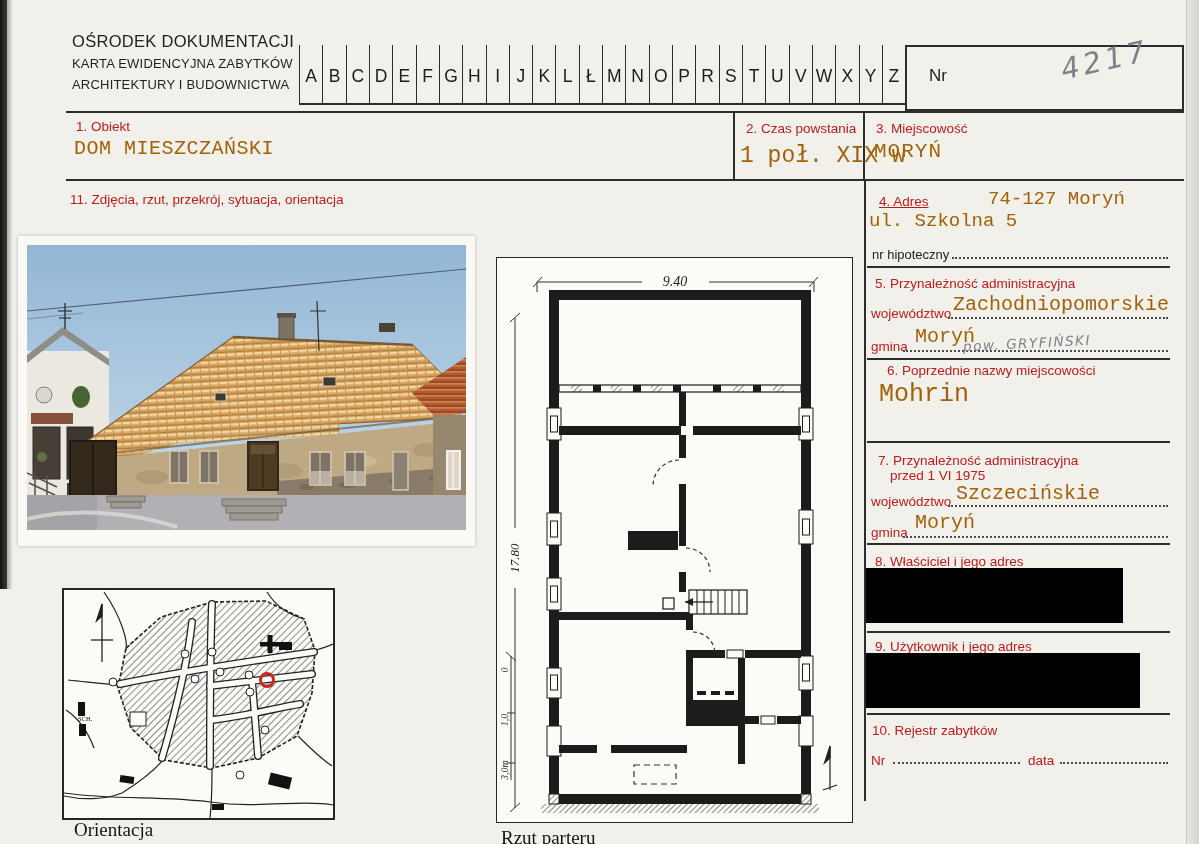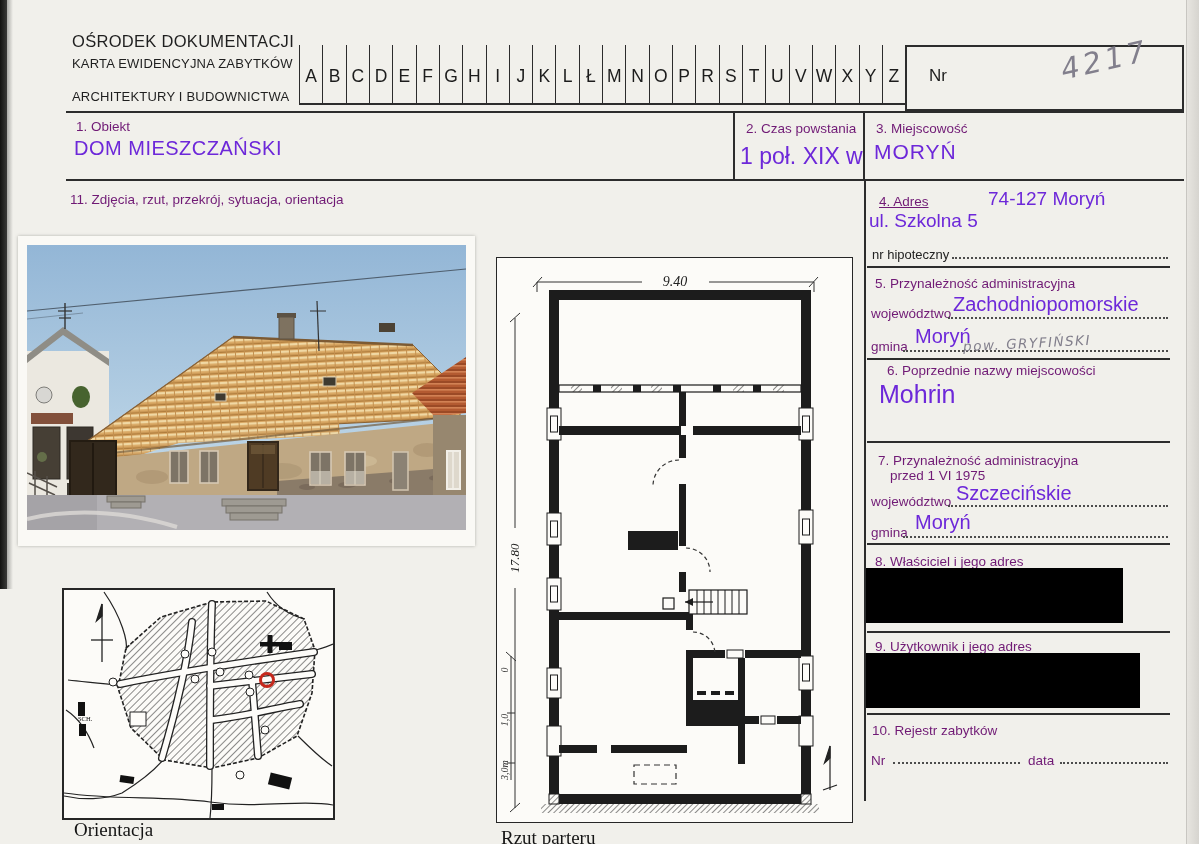--- a/index.html
+++ b/index.html
@@ -6,23 +6,23 @@
   #page{position:relative;width:1199px;height:844px;background:#f1f0eb;overflow:hidden;
         font-family:"Liberation Sans",sans-serif;color:#1f1f1f;}
   .abs{position:absolute;}
   
   .edge-left{left:0;top:0;width:7px;height:589px;background:linear-gradient(to right,#121210,#3a3a38);}
   .edge-left-fade{left:7px;top:0;width:6px;height:589px;background:linear-gradient(to right,rgba(40,40,38,.35),rgba(40,40,38,0));}
   .edge-right{right:0;top:0;width:12px;height:844px;background:linear-gradient(to right,#e7e5e0,#d6d4cf);border-left:1px solid #c8c6c1;}
   
   .org1{font-size:16.5px;letter-spacing:.3px;line-height:1.28;white-space:nowrap;}
   .org2{font-size:13px;letter-spacing:.2px;line-height:1.3;margin-top:4px;white-space:nowrap;}
-  .lbl{font-size:13.5px;color:#701a75;white-space:nowrap;}
+  .lbl{font-size:13.5px;color:#b91c1c;white-space:nowrap;}
   .lbl-sm{font-size:13px;color:#222;white-space:nowrap;}
-  .val{font-family:Liberation Sans, sans-serif;color:#6d28d9;white-space:nowrap;}
+  .val{font-family:Liberation Mono, monospace;color:#a16207;white-space:nowrap;}
   .rule{background:#2c2c2c;}
   .dotted{border-bottom:2px dotted #4c4c4c;height:1px;}
   .redact{background:#000;}
   .handwriting{font-family:"DejaVu Sans",sans-serif;font-style:italic;color:#827f8c;}
   
   #alpha-row{display:flex;left:299px;top:45px;width:606px;height:58px;border-bottom:2px solid #2c2c2c;border-right:1.5px solid #2c2c2c;}
   .alpha-cell{flex:1 1 0;border-left:1.5px solid #2c2c2c;display:flex;align-items:center;justify-content:center;
               font-size:17.5px;padding-top:4px;color:#1c1c1c;}
   #nr-box{left:905px;top:45px;width:279px;height:66px;border:2px solid #2c2c2c;box-sizing:border-box;}
   
@@ -37,21 +37,21 @@
 
 <div id="page">
 
   <div class="abs edge-left"></div>
   <div class="abs edge-left-fade"></div>
   <div class="abs edge-right"></div>
 
   <div class="abs" style="left:72px;top:31px;">
     <div class="org1">OŚRODEK DOKUMENTACJI</div>
     <div class="org2">KARTA EWIDENCYJNA ZABYTKÓW</div>
-    <div class="org2" style="margin-top:16px;">ARCHITEKTURY I BUDOWNICTWA</div>
+    <div class="org2" style="margin-top:4px;">ARCHITEKTURY I BUDOWNICTWA</div>
   </div>
 
   <div id="alpha-row" class="abs">
       <div class="alpha-cell">A</div>
       <div class="alpha-cell">B</div>
       <div class="alpha-cell">C</div>
       <div class="alpha-cell">D</div>
       <div class="alpha-cell">E</div>
       <div class="alpha-cell">F</div>
       <div class="alpha-cell">G</div>

